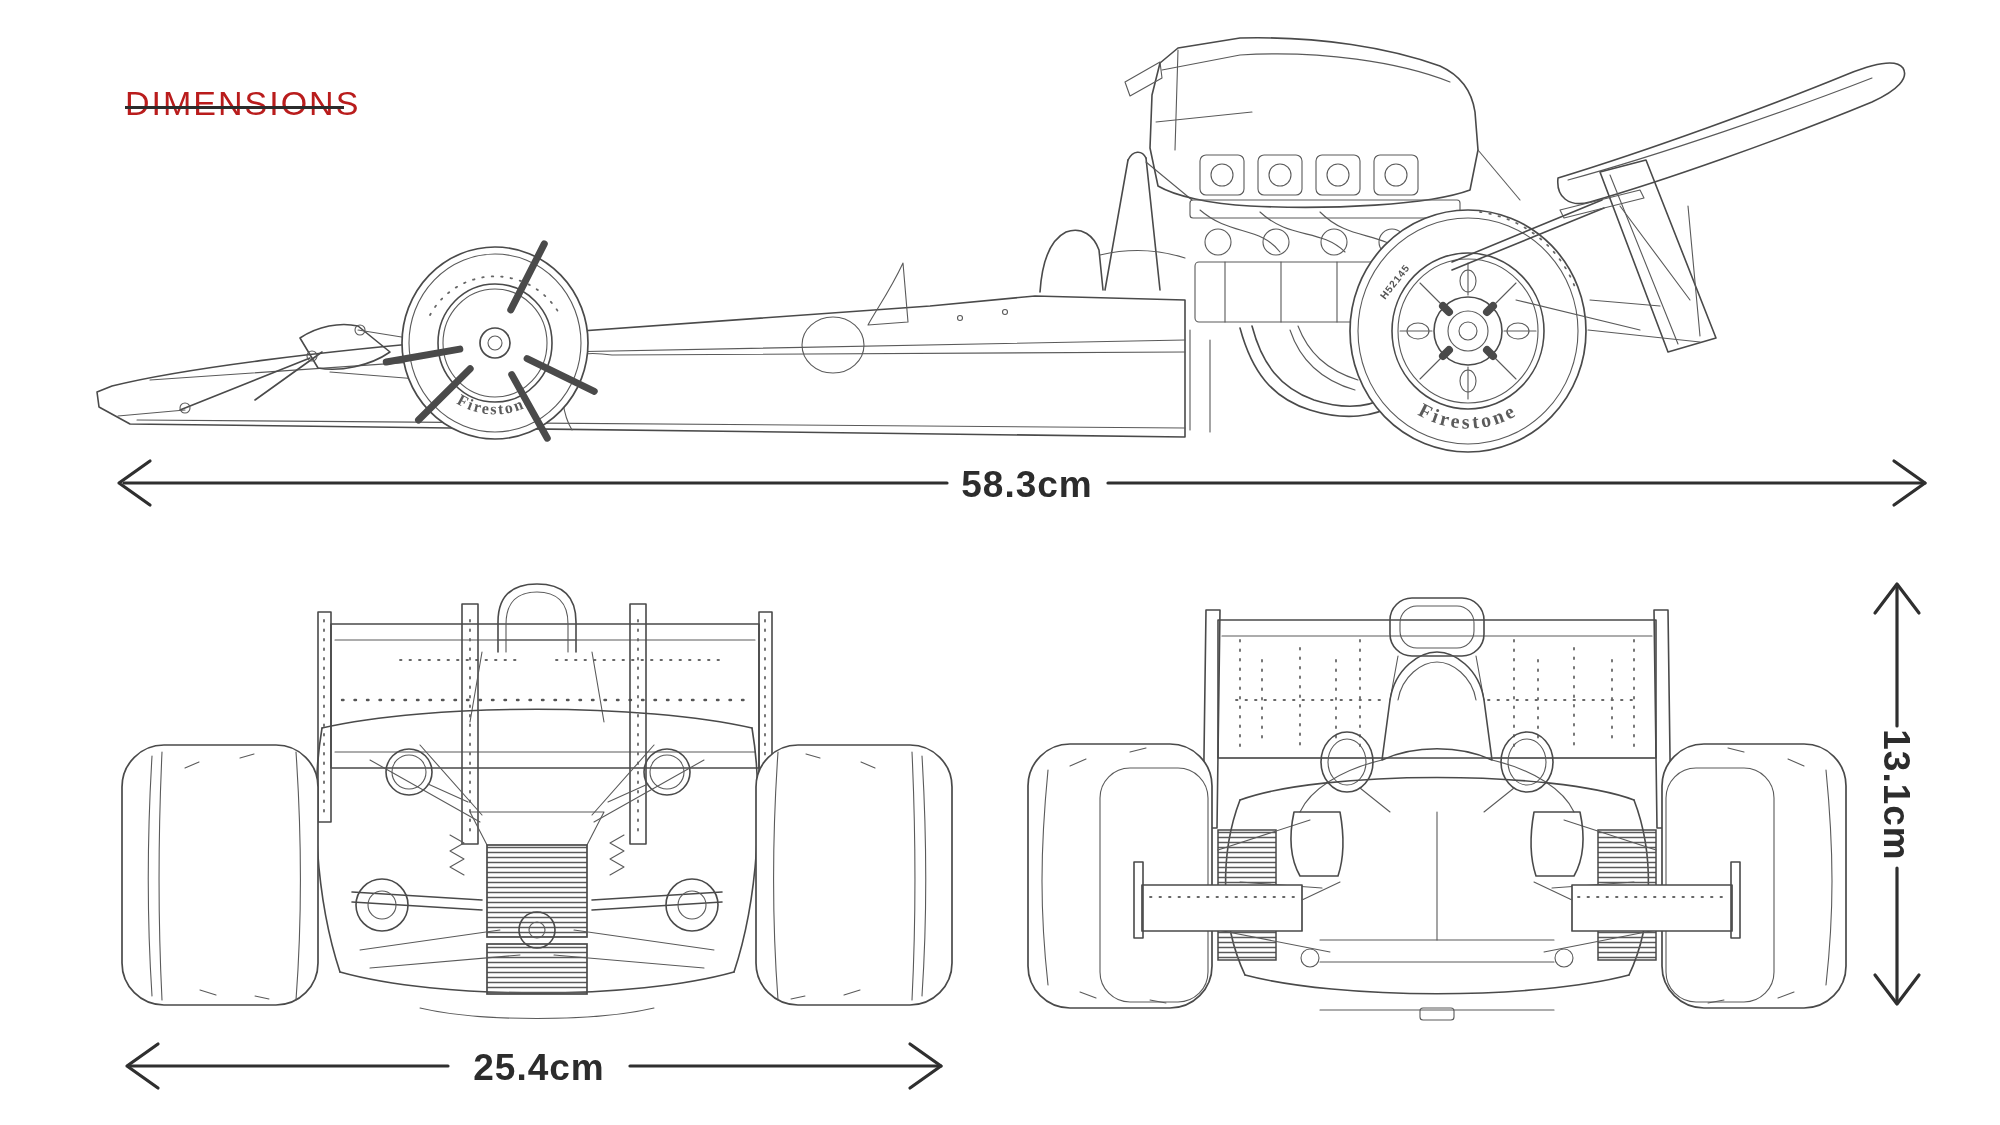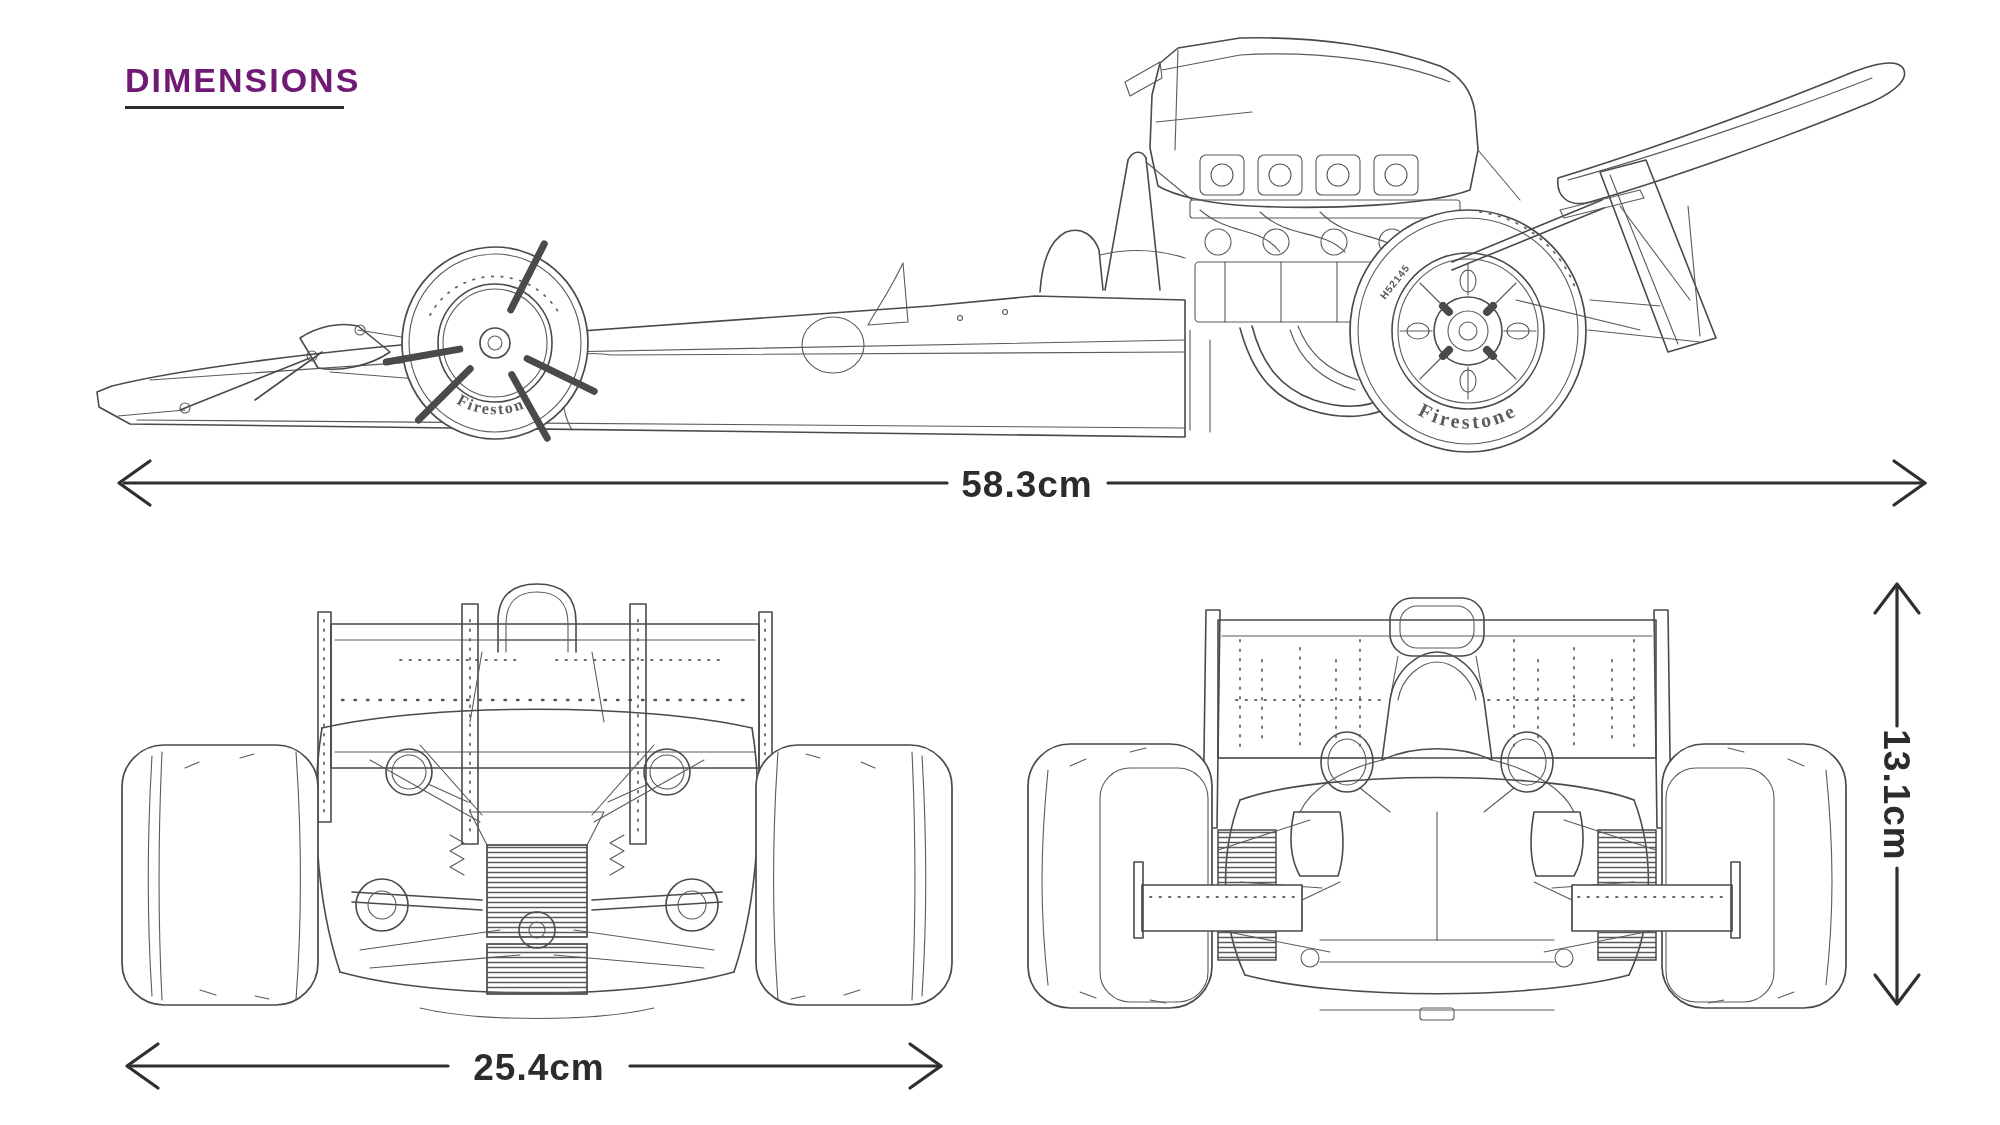--- a/index.html
+++ b/index.html
@@ -1,19 +1,19 @@
 <!DOCTYPE html>
 <html><head>
 <meta charset="utf-8">
 <style>
   html,body{margin:0;padding:0;background:#ffffff;}
   .page{position:relative;width:2000px;height:1125px;background:#ffffff;overflow:hidden;
         font-family:"Liberation Sans", sans-serif;}
-  .title{position:absolute;left:125px;top:61px;font-size:34px;font-weight:700;
-         letter-spacing:2px;color:#701a75;}
+  .title{position:absolute;left:125px;top:84px;font-size:34px;font-weight:400;
+         letter-spacing:2px;color:#b91c1c;}
   .title-underline{position:absolute;left:125px;top:106px;width:219px;height:3px;background:#2b2b2b;}
   svg{position:absolute;left:0;top:0;}
   .ln{fill:none;stroke:#4a4a4a;stroke-width:1.6;stroke-linejoin:round;stroke-linecap:round;}
   .thin{fill:none;stroke:#5a5a5a;stroke-width:1.1;stroke-linejoin:round;stroke-linecap:round;}
   .wfill{fill:#ffffff;stroke:#4a4a4a;stroke-width:1.7;stroke-linejoin:round;}
   .dots{fill:none;stroke:#555;stroke-width:2.4;stroke-dasharray:1.5 11;stroke-linecap:round;}
   .mdots{fill:none;stroke:#666;stroke-width:1.8;stroke-dasharray:1.5 8;stroke-linecap:round;}
   .dim{fill:none;stroke:#2f2f2f;stroke-width:3.2;stroke-linejoin:round;stroke-linecap:round;}
   .dimtext{fill:#2c2c2c;font-size:37px;font-weight:600;letter-spacing:1px;
            font-family:"Liberation Sans", sans-serif;}

